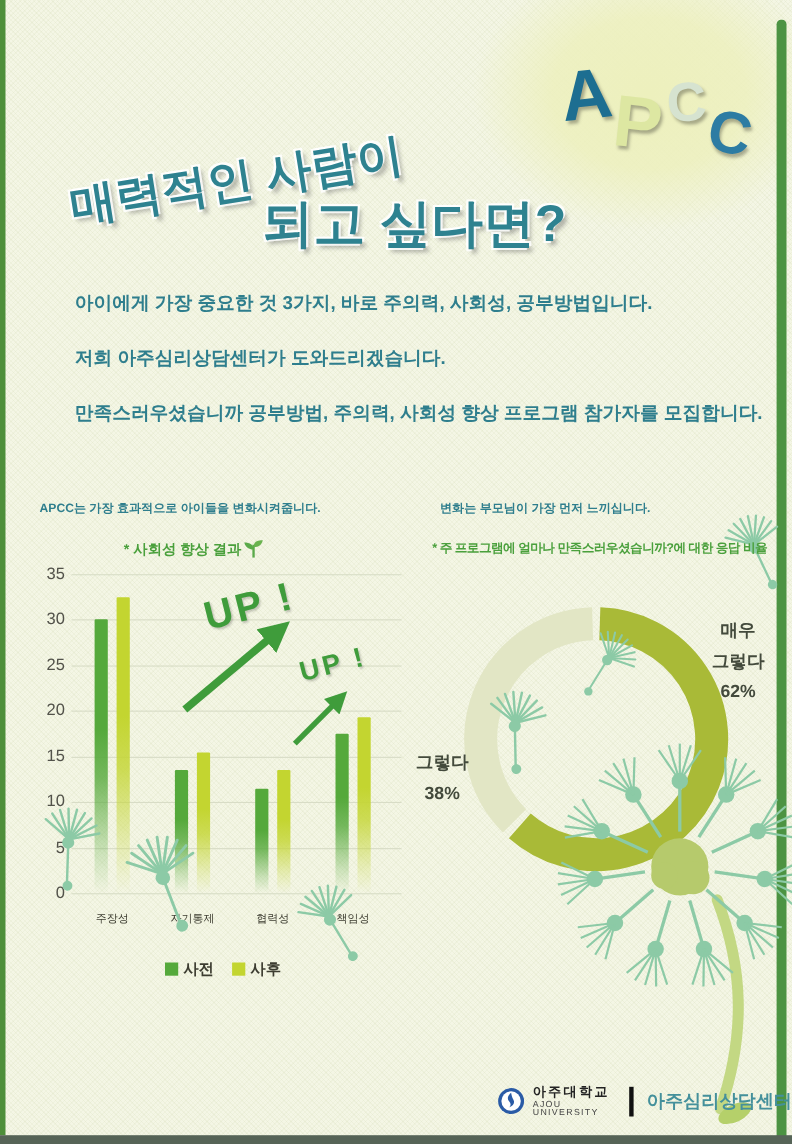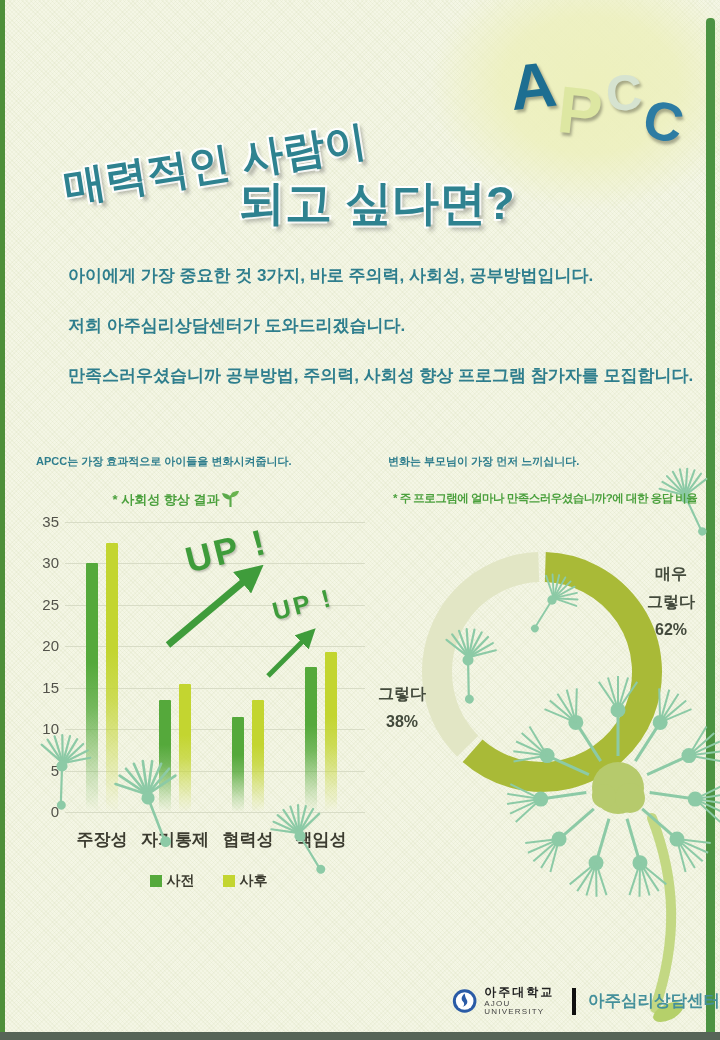--- a/index.html
+++ b/index.html
@@ -31,32 +31,32 @@
     text-shadow:-2px -2px 0 rgba(255,255,255,.85),2px -2px 0 rgba(255,255,255,.85),-2px 2px 0 rgba(255,255,255,.85),3px 4px 4px rgba(90,90,90,.45);}
   .title2{left:238px;top:172px;font-size:47px;font-weight:bold;color:#2e8290;z-index:4;white-space:nowrap;
     text-shadow:-2px -2px 0 rgba(255,255,255,.85),2px -2px 0 rgba(255,255,255,.85),-2px 2px 0 rgba(255,255,255,.85),3px 4px 4px rgba(90,90,90,.45);}
   .intro p{position:absolute;left:68px;margin:0;font-size:17px;font-weight:bold;color:#2e7e8d;white-space:nowrap;z-index:4;}
   .intro .p0{top:264px;} .intro .p1{top:314px;} .intro .p2{top:364px;}
   
   .sec-title{font-size:11px;font-weight:bold;color:#2e7e8d;white-space:nowrap;z-index:4;}
   .sec-sub{font-size:13px;font-weight:bold;color:#4aa03c;white-space:nowrap;z-index:4;}
   .st-bar{left:36px;top:454px;}
   .ss-bar{left:36px;top:490px;width:280px;text-align:center;}
-  .st-donut{left:388px;top:454px;}
+  .st-donut{left:400px;top:454px;}
   .ss-donut{left:393px;top:491px;font-size:11.5px;letter-spacing:-0.5px;}
   .sprout-icon{vertical-align:-3px;margin-left:3px;}
   
   .bar-chart{left:35px;top:512px;width:345px;height:385px;z-index:2;}
   .grid-line{position:absolute;height:1px;background:#d8dcc6;}
   .y-tick{position:absolute;left:0;width:24px;text-align:right;font-size:15px;color:#52524a;}
   .bar{position:absolute;width:12px;border-radius:1px;}
-  .x-label{position:absolute;width:70px;text-align:center;font-size:17px;font-weight:bold;color:#3c3c30;}
+  .x-label{position:absolute;width:70px;text-align:center;font-size:10px;font-weight:normal;color:#3c3c30;}
   .bar-legend{position:absolute;left:0;top:360px;width:335px;display:flex;justify-content:center;gap:16px;
     font-size:14px;font-weight:bold;color:#3c3c30;align-items:center;}
-  .legend-item{display:flex;align-items:center;gap:5px;margin-left:12px;}
+  .legend-item{display:flex;align-items:center;gap:5px;}
   .swatch{width:12px;height:12px;display:inline-block;}
   
   .up-note{color:#3f9c3b;font-weight:bold;letter-spacing:3px;z-index:4;white-space:nowrap;
     text-shadow:1px 2px 2px rgba(0,0,0,0.2);}
   .up1{left:185px;top:530px;font-size:36px;transform:rotate(-14deg);}
   .up2{left:272px;top:590px;font-size:25px;transform:rotate(-14deg);}
   
   .donut-svg{left:392px;top:522px;z-index:2;}
   .donut-label{z-index:4;font-size:16px;font-weight:bold;color:#434a3c;text-align:center;line-height:1.75;}
   .dl-right{left:626px;top:560px;width:90px;}

